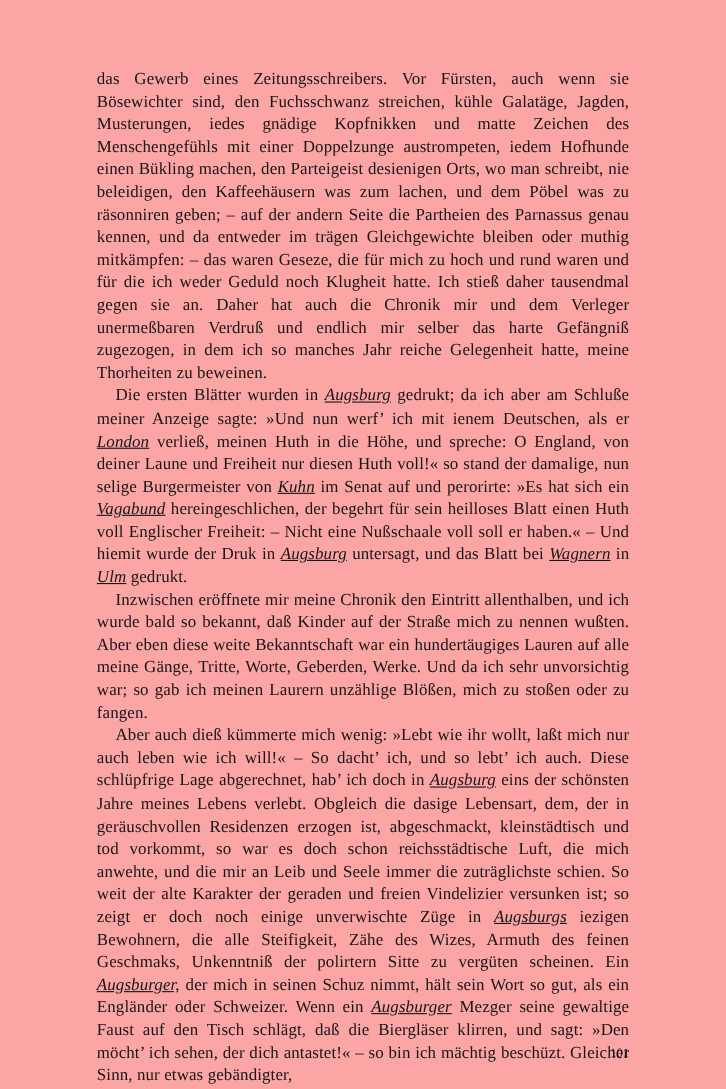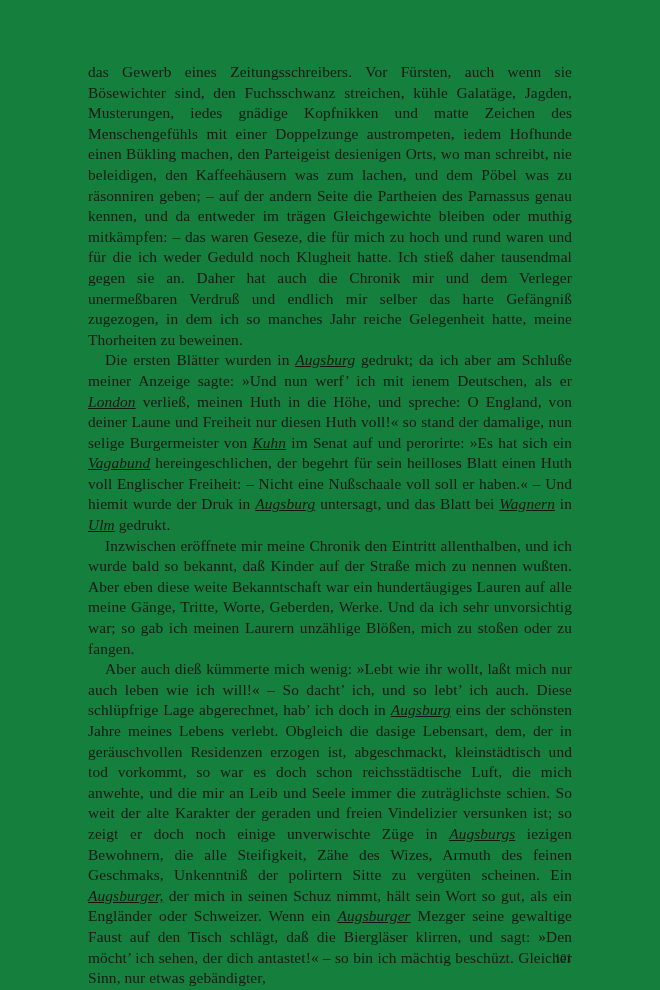--- a/index.html
+++ b/index.html
@@ -13,21 +13,21 @@
     font-family: "Liberation Serif", "DejaVu Serif", serif;
     color: #161616;
     overflow: hidden;
   }
   .page {
     position: relative;
     width: 660px;
     height: 990px;
     box-sizing: border-box;
     padding: 62px 88px 0 88px;
-    background: #15803d;
+    background: #fca5a5;
   }
   .text-block {
     width: 484px;
     font-size: 15.4px;
     line-height: 20.6px;
     text-align: justify;
     letter-spacing: 0.1px;
   }
   .text-block p {
     margin: 0;

